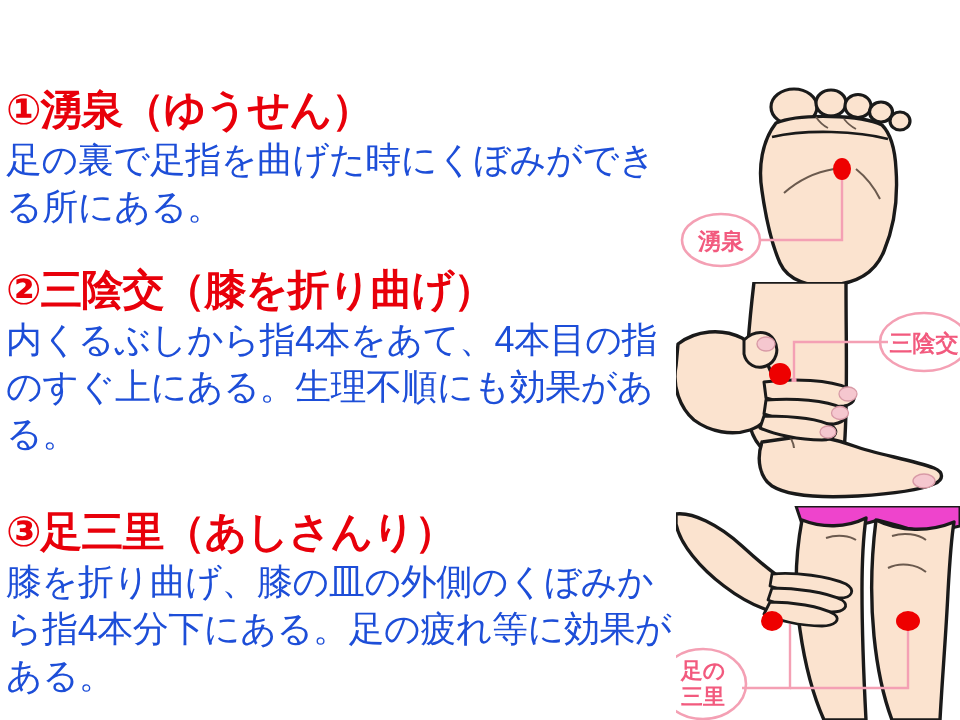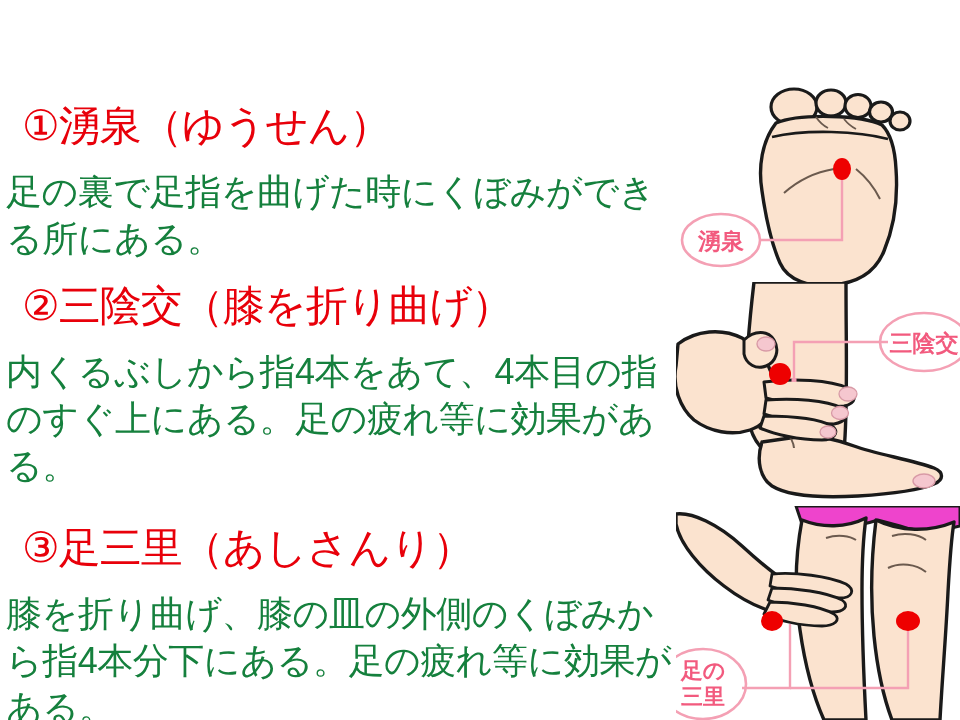--- a/index.html
+++ b/index.html
@@ -35,28 +35,28 @@
   #text-col {
     position: absolute;
     left: 6px;
     top: 84px;
     width: 672px;
   }
   .section { margin: 0; }
   .sec-heading {
     color: #e8000a;
     font-size: 42px;
-    font-weight: normal;
+    font-weight: bold;
     line-height: 52px;
     letter-spacing: -1px;
     white-space: nowrap;
-    margin: 16px;
+    margin: 0;
   }
   .sec-body {
-    color: #15803d;
+    color: #1d4ed8;
     font-size: 36px;
     font-weight: normal;
     line-height: 47px;
     letter-spacing: -0.5px;
     margin: 0;
   }
   #sec1 { position: absolute; left: 0; top: 0; width: 672px; }
   #sec2 { position: absolute; left: 0; top: 180px; width: 672px; }
   #sec3 { position: absolute; left: 0; top: 422px; width: 672px; }
 
@@ -87,21 +87,21 @@
 
   <div id="text-col">
 
     <div class="section" id="sec1">
       <p class="sec-heading">①湧泉（ゆうせん）</p>
       <p class="sec-body">足の裏で足指を曲げた時にくぼみができる所にある。</p>
     </div>
 
     <div class="section" id="sec2">
       <p class="sec-heading">②三陰交（膝を折り曲げ）</p>
-      <p class="sec-body">内くるぶしから指4本をあて、4本目の指のすぐ上にある。足の疲れ等に効果がある。</p>
+      <p class="sec-body">内くるぶしから指4本をあて、4本目の指のすぐ上にある。生理不順にも効果がある。</p>
     </div>
 
     <div class="section" id="sec3">
       <p class="sec-heading">③足三里（あしさんり）</p>
       <p class="sec-body">膝を折り曲げ、膝の皿の外側のくぼみから指4本分下にある。足の疲れ等に効果がある。</p>
     </div>
 
   </div>
 
   <div class="illus" id="illus-1">

